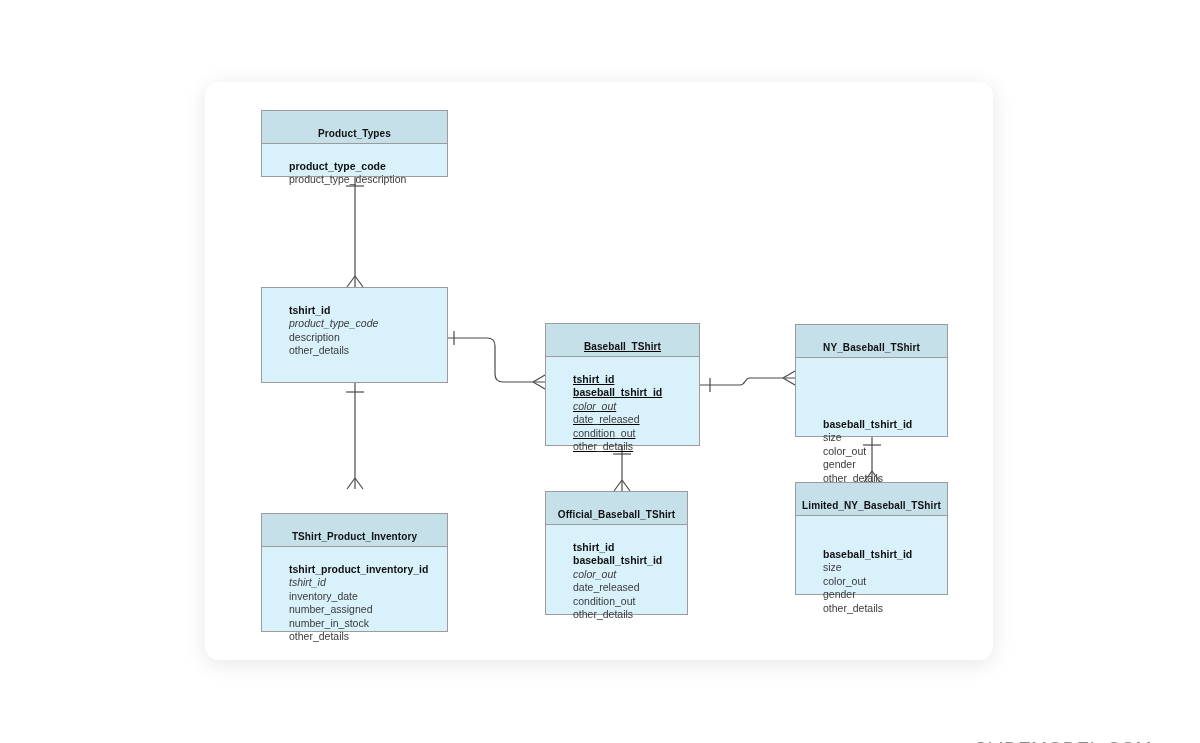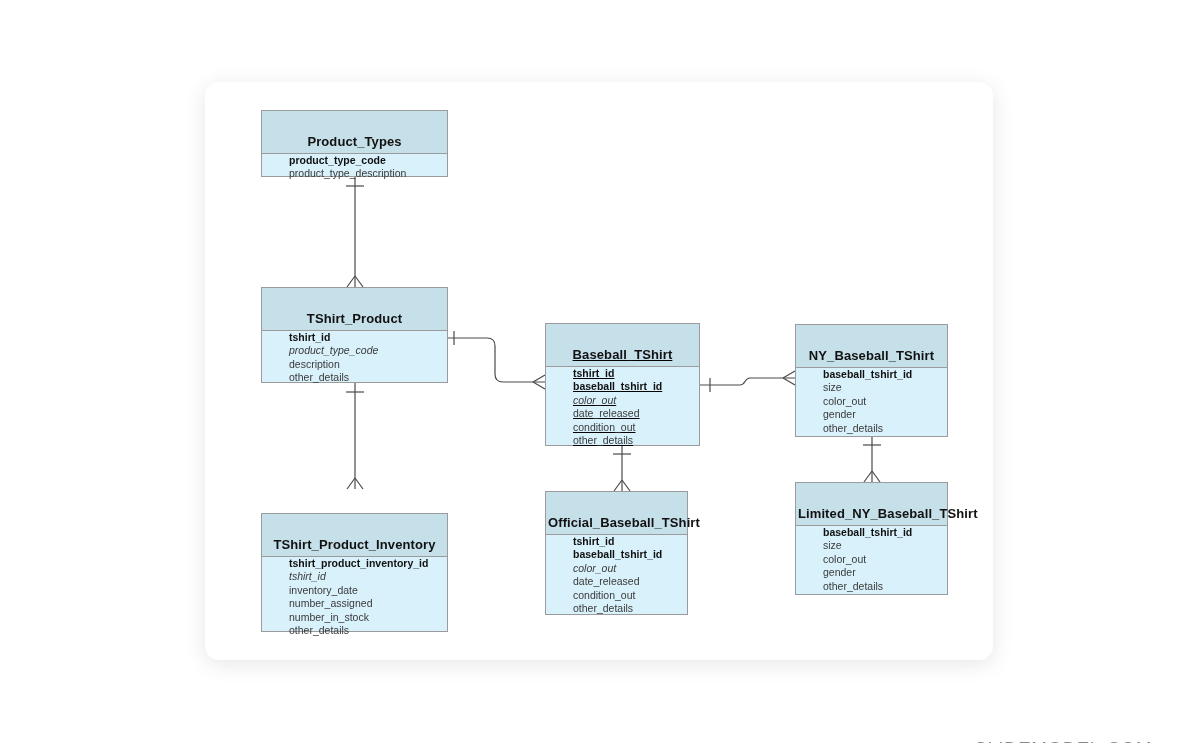--- a/index.html
+++ b/index.html
@@ -30,49 +30,49 @@
     position: absolute;
     display: flex;
     flex-direction: column;
     background: var(--body-fill);
     border: 1px solid var(--box-border);
     box-sizing: border-box;
   }
   .entity-title {
     background: var(--header-fill);
     border-bottom: 1px solid var(--box-border);
-    font-size: 13px;
+    font-size: 10px;
     font-weight: bold;
     color: var(--pk-text);
     text-align: center;
     flex: 0 0 auto;
-    padding: 23px 2px 4px 2px;
+    padding: 17px 2px 4px 2px;
     letter-spacing: 0.1px;
   }
   .entity-body {
     flex: 1 1 auto;
-    padding: 0 6px 4px 27px;
+    padding: 16px 6px 4px 27px;
   }
   .field {
     font-size: 10.5px;
     line-height: 13.4px;
     color: var(--field-text);
     white-space: nowrap;
   }
   .field.pk { font-weight: bold; color: var(--pk-text); }
   .field.fk { font-style: italic; }
 
   
   .entity[data-key="product_types"]            { left: 261px; top: 110px; width: 187px; height: 67px; }
   .entity[data-key="tshirt_product"]           { left: 261px; top: 287px; width: 187px; height: 96px; }
   .entity[data-key="tshirt_product_inventory"] { left: 261px; top: 489px; width: 187px; height: 119px; margin-top: 24px; }
   .entity[data-key="baseball_tshirt"]          { left: 545px; top: 323px; width: 155px; height: 123px; text-decoration: underline; }
   .entity[data-key="official_baseball_tshirt"] { left: 545px; top: 491px; width: 143px; height: 124px; }
-  .entity[data-key="ny_baseball_tshirt"]       { left: 795px; top: 324px; width: 153px; height: 113px; }
-  .entity[data-key="limited_ny_baseball_tshirt"]{ left: 795px; top: 482px; width: 153px; height: 113px; }
+  .entity[data-key="ny_baseball_tshirt"]       { left: 795px; top: 324px; width: 153px; height: 113px; gap: 44px; }
+  .entity[data-key="limited_ny_baseball_tshirt"]{ left: 795px; top: 482px; width: 153px; height: 113px; gap: 16px; }
 
   svg.connectors {
     position: absolute; inset: 0;
     width: 1200px; height: 743px;
     pointer-events: none;
   }
   svg.connectors path {
     stroke: var(--line);
     stroke-width: 1.2;
     fill: none;
@@ -132,21 +132,20 @@
 
 <div class="entity-layer">
     <div class="entity" data-key="product_types">
       <div class="entity-title">Product_Types</div>
       <div class="entity-body">
         <div class="field pk">product_type_code</div>
         <div class="field">product_type_description</div>
       </div>
     </div>
     <div class="entity" data-key="tshirt_product">
-      <div class="entity-title">TShirt_Product</div>
       <div class="entity-body">
         <div class="field pk">tshirt_id</div>
         <div class="field fk">product_type_code</div>
         <div class="field">description</div>
         <div class="field">other_details</div>
       </div>
     </div>
     <div class="entity" data-key="tshirt_product_inventory">
       <div class="entity-title">TShirt_Product_Inventory</div>
       <div class="entity-body">

